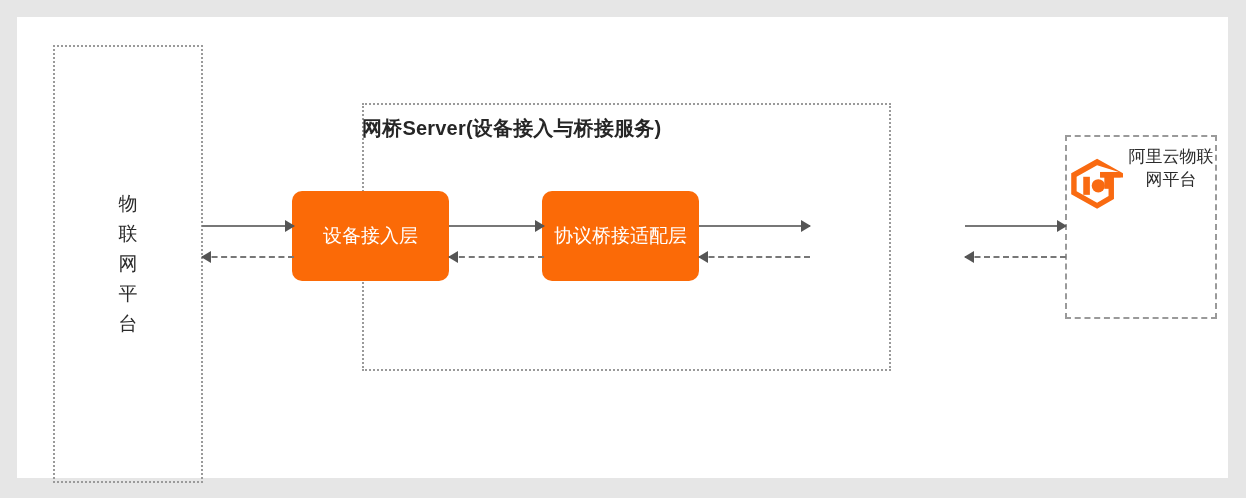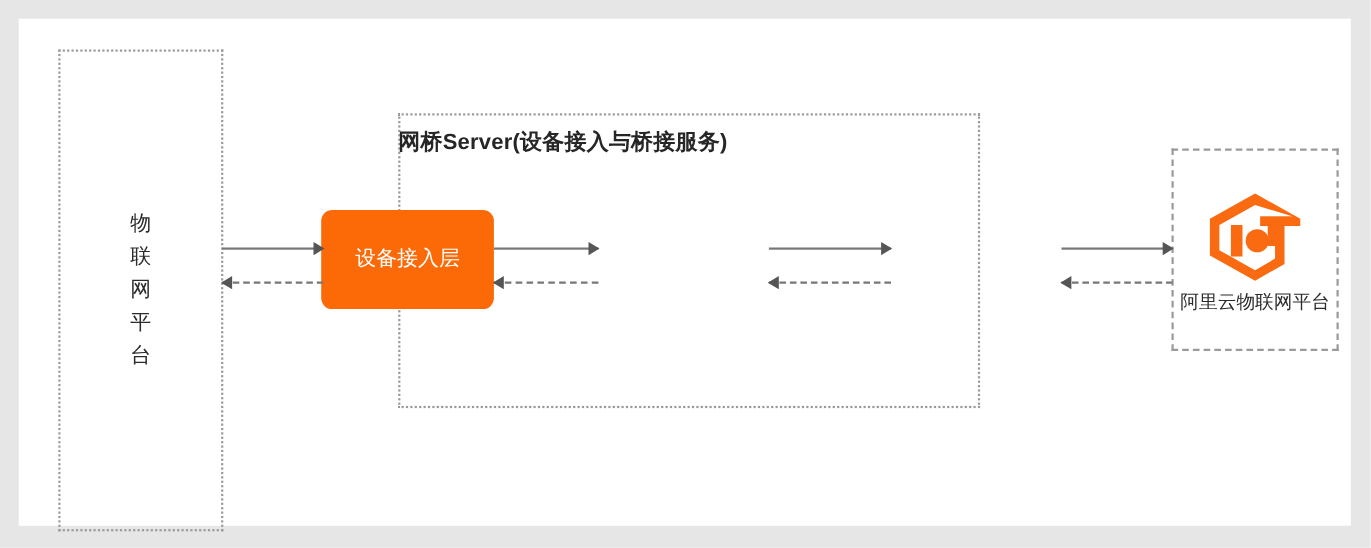--- a/index.html
+++ b/index.html
@@ -89,22 +89,21 @@
     left: 1048px;
     top: 118px;
     width: 152px;
     height: 184px;
   }
   .right-inner {
     position: absolute;
     left: 0; top: 0;
     width: 100%; height: 100%;
     display: flex;
-    flex-direction: column;
-    align-items: center;
+    flex-direction: row;
     justify-content: center;
     padding-top: 4px;
     box-sizing: border-box;
   }
   #iot-logo { width: 96px; height: 86px; display: block; }
   #right-label {
     margin-top: 4px;
     font-size: 17px;
     line-height: 23px;
     color: #2b2b2b;
@@ -185,20 +184,23 @@
       </div>
     </div>
 
     <div class="node dotted-box" id="bridge-server"></div>
     <div class="node" id="bridge-title">网桥Server(设备接入与桥接服务)</div>
 
     <div class="node proc-box" id="box-access">
       <span>设备接入层</span>
     </div>
 
+    <div class="node proc-box" id="box-adapter">
+      <span>协议桥接适配层</span>
+    </div>
 
 
     <div class="node dashed-box" id="right-platform">
       <div class="right-inner">
         <svg id="iot-logo" viewBox="0 0 100 90">
 
           <path d="M50 3 L93 27 L93 34 L78 34 L78 70 L50 86 L7 62 L7 27 Z
                    M50 14 L16 33 L16 57 L50 76 L69 65 L69 34 L55 34 L55 25 L86 25 Z" fill="#f96a11" fill-rule="evenodd"></path>
 
           <rect x="27" y="33" width="11" height="30" fill="#f96a11"></rect>

